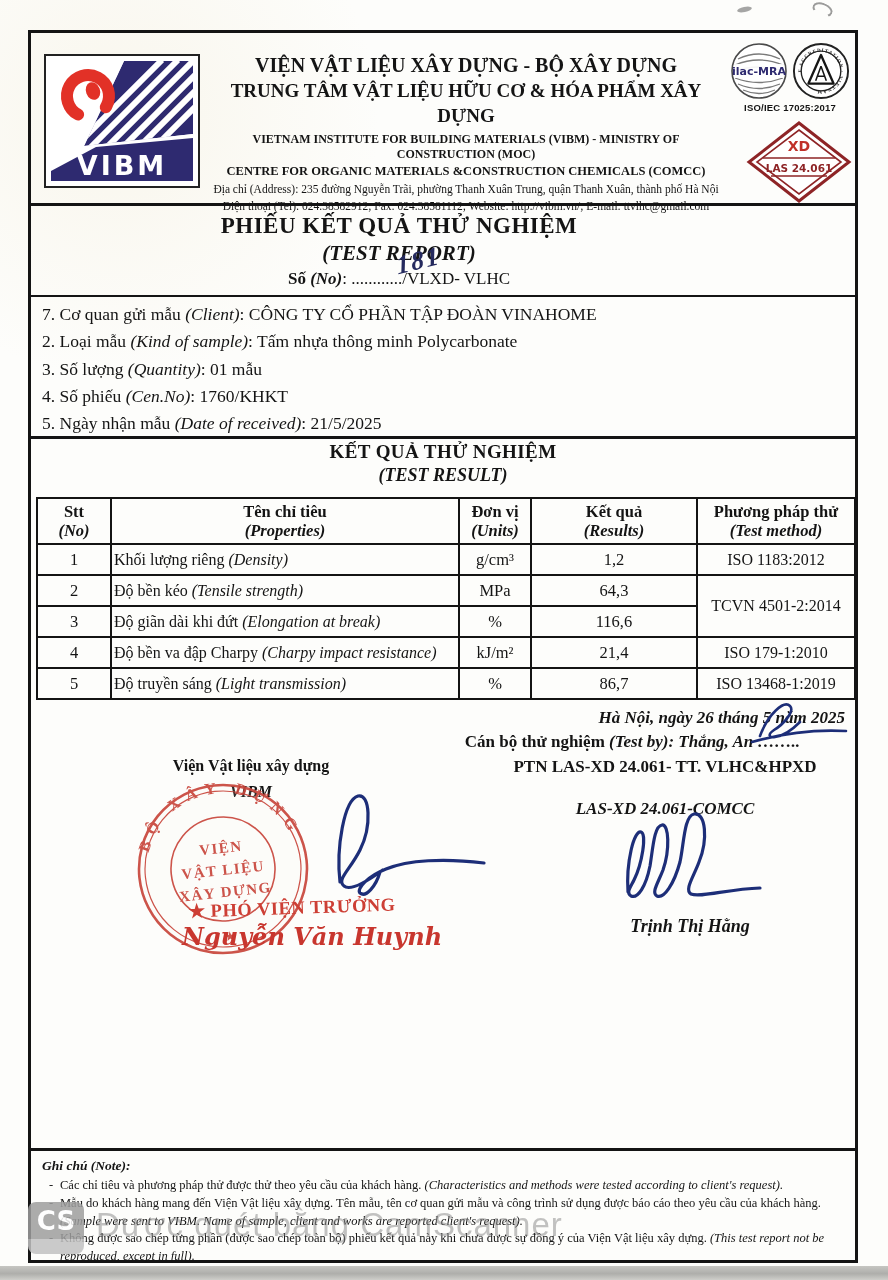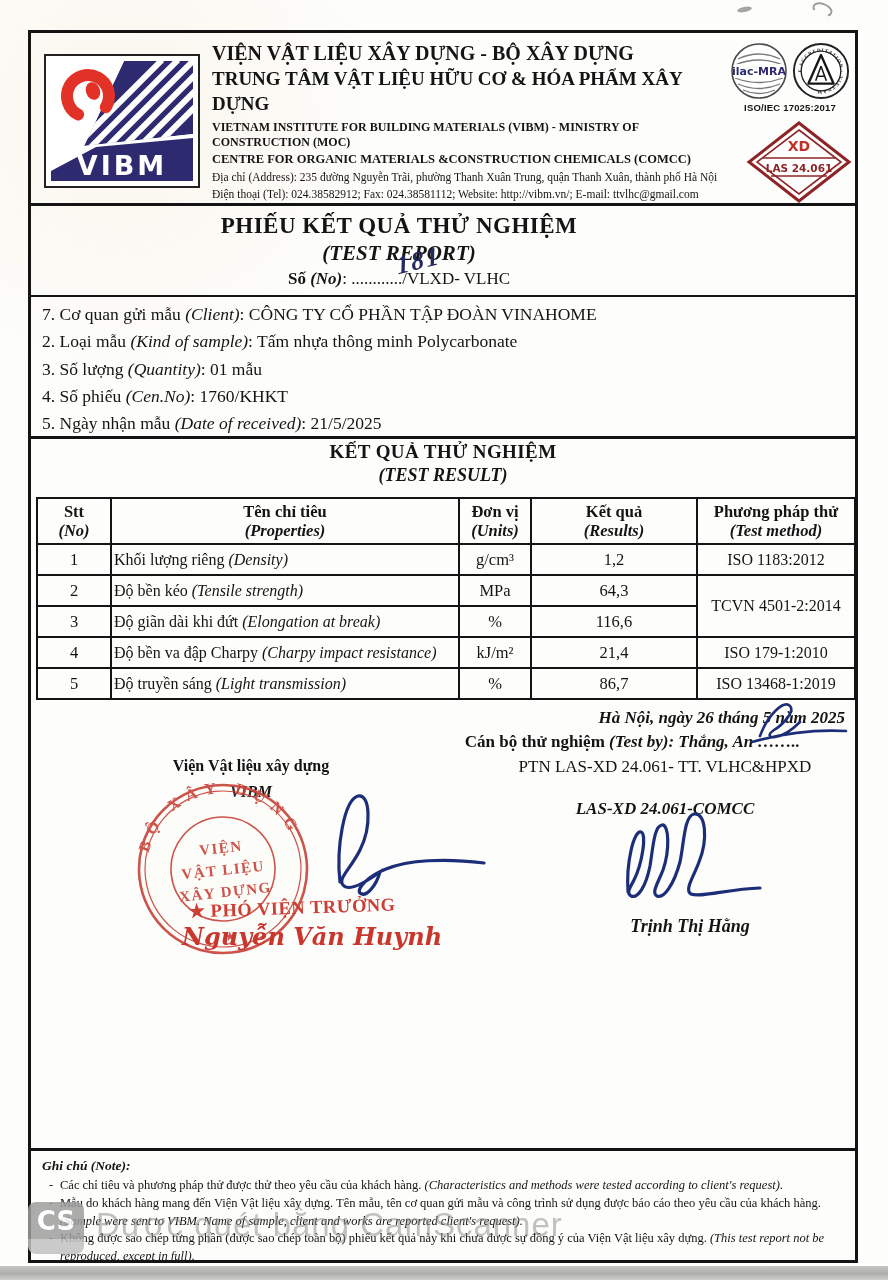--- a/index.html
+++ b/index.html
@@ -15,21 +15,21 @@
   .rule{position:absolute;left:28px;width:830px;background:#141414;}
   .rule1{top:203px;height:3px;} .rule2{top:295px;height:2px;}
   .rule3{top:436px;height:3px;} .rule4{top:1148px;height:3px;}
 
   .speck{position:absolute;opacity:.55;}
   .s1{left:737px;top:7px;width:15px;height:5px;background:#5c5c5c;border-radius:50%;transform:rotate(-12deg);}
   .s2{left:812px;top:3px;width:17px;height:9px;border:2px solid #4d4d4d;border-bottom-color:transparent;
       border-radius:50%;transform:rotate(22deg);background:transparent;}
 
   .logo{left:44px;top:54px;width:156px;height:134px;}
-  .org{left:212px;top:40px;width:508px;line-height:1.32;}
+  .org{left:212px;top:52px;width:508px;text-align:center;line-height:1.32;}
   .org .l1{font-size:20px;font-weight:bold;}
   .org .l2{font-size:19px;font-weight:bold;}
   .org .l3{font-size:12px;font-weight:bold;margin-top:3px;}
   .org .l4{font-size:12.5px;font-weight:bold;}
   .org .l5,.org .l6{font-size:11.5px;margin-top:2px;}
 
   .badges{left:727px;top:42px;width:126px;text-align:center;}
   .badges .circles{display:flex;justify-content:center;gap:4px;}
   .iso-line{font-size:9.5px;font-weight:bold;margin-top:2px;letter-spacing:.2px;font-family:"Liberation Sans",sans-serif;}
   .diamond{left:746px;top:120px;width:106px;height:84px;}
@@ -52,21 +52,21 @@
         table-layout:fixed;font-size:16.5px;}
   table.results th,table.results td{border:2px solid #141414;padding:0 4px;}
   table.results thead th{height:44px;font-weight:bold;line-height:1.18;}
   table.results thead .en{font-style:italic;}
   table.results tbody td{height:29px;text-align:center;vertical-align:middle;}
   table.results td.prop{text-align:left;padding-left:2px;font-size:16px;}
   table.results td.meth{font-size:16px;}
 
   .so-date{left:455px;top:708px;width:390px;text-align:right;font-size:17px;font-weight:bold;font-style:italic;}
   .so-testby{left:420px;top:732px;width:380px;text-align:right;font-size:17px;font-weight:bold;white-space:nowrap;}
-  .so-lab1{left:480px;top:757px;width:370px;text-align:center;font-size:17px;font-weight:normal;}
+  .so-lab1{left:480px;top:757px;width:370px;text-align:center;font-size:17px;font-weight:bold;}
   .so-lab2{left:480px;top:799px;width:370px;text-align:center;font-size:17px;font-weight:bold;font-style:italic;}
   .so-org{left:146px;top:753px;width:210px;text-align:center;font-size:16px;font-weight:bold;line-height:26px;}
   .so-org .v2{font-style:italic;}
   .stamp{left:134px;top:780px;width:178px;height:178px;transform:rotate(-6deg);opacity:.92;}
   .sig1{left:322px;top:782px;width:170px;height:125px;}
   .sig2{left:614px;top:800px;width:155px;height:115px;}
   .sig3{left:744px;top:692px;width:110px;height:60px;}
   .deputy-title{left:172px;top:897px;width:240px;text-align:center;font-size:18.5px;font-weight:bold;
         color:#cd3f35;letter-spacing:.5px;transform:rotate(-2deg);white-space:nowrap;}
   .deputy-name{left:182px;top:922px;width:250px;text-align:right;font-size:24px;font-weight:bold;

